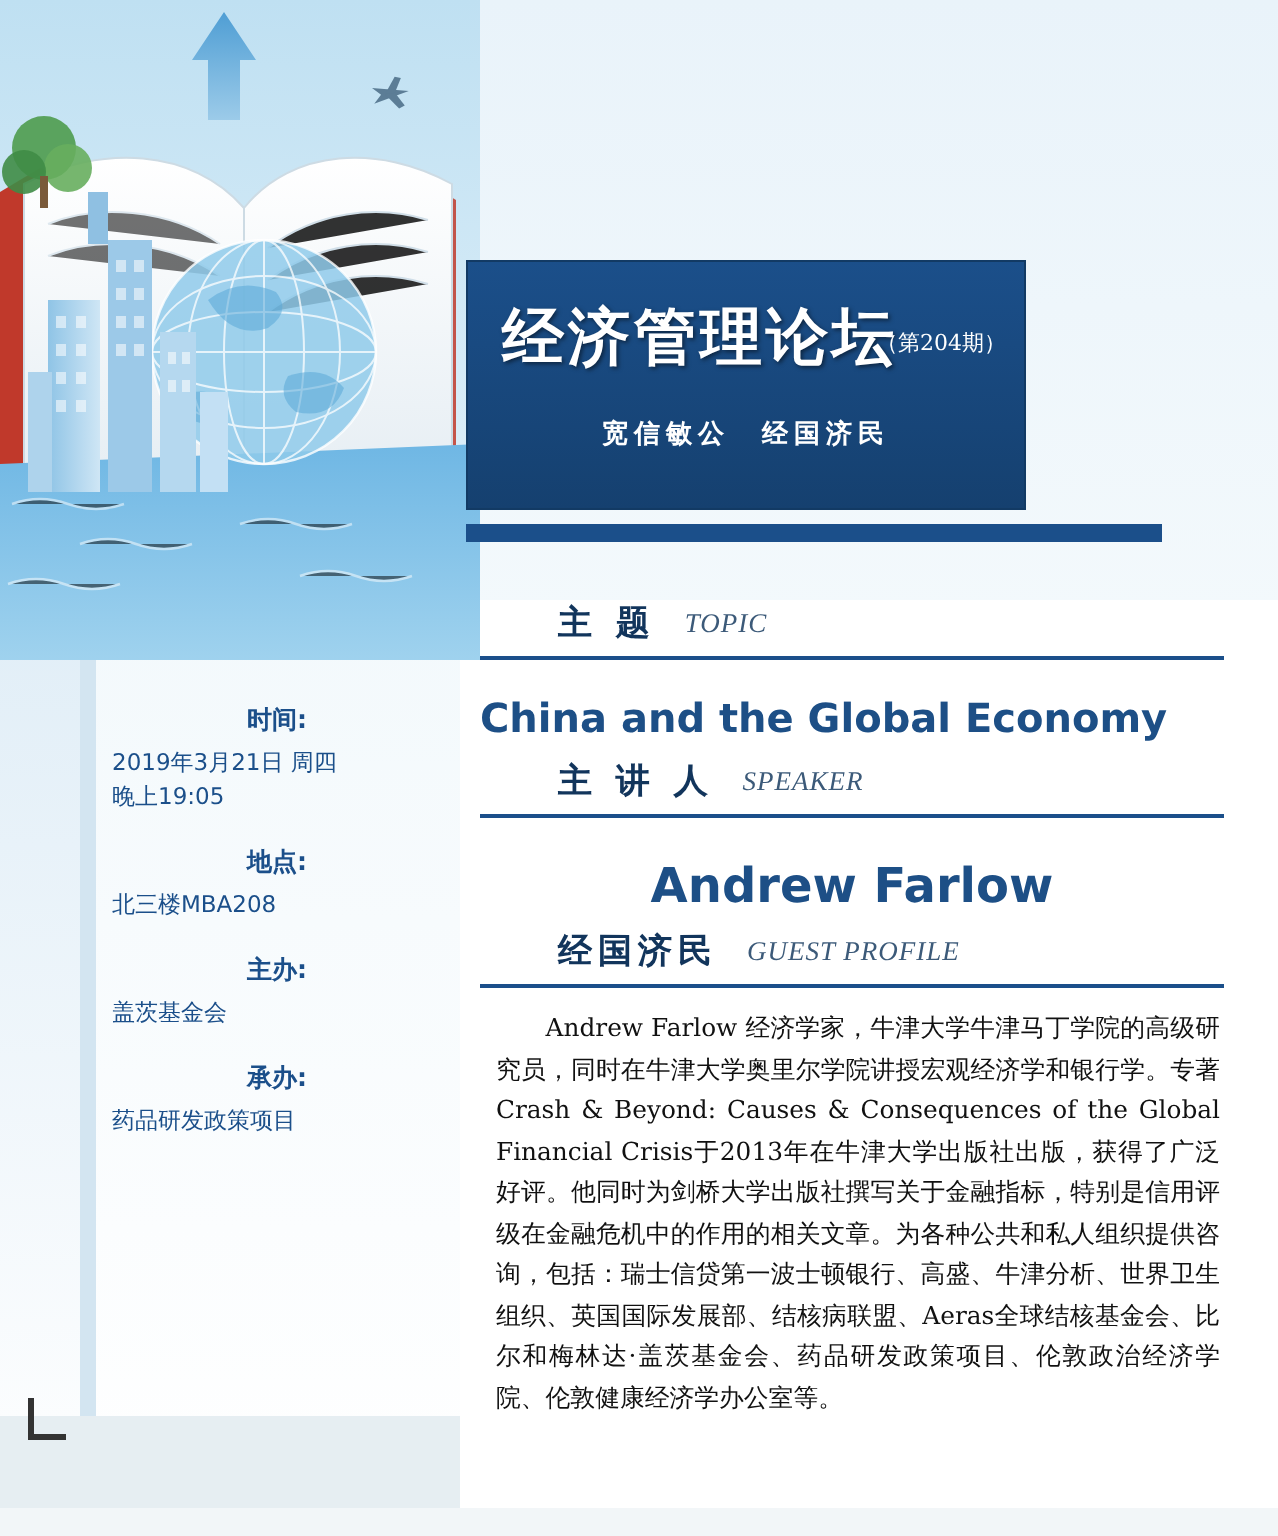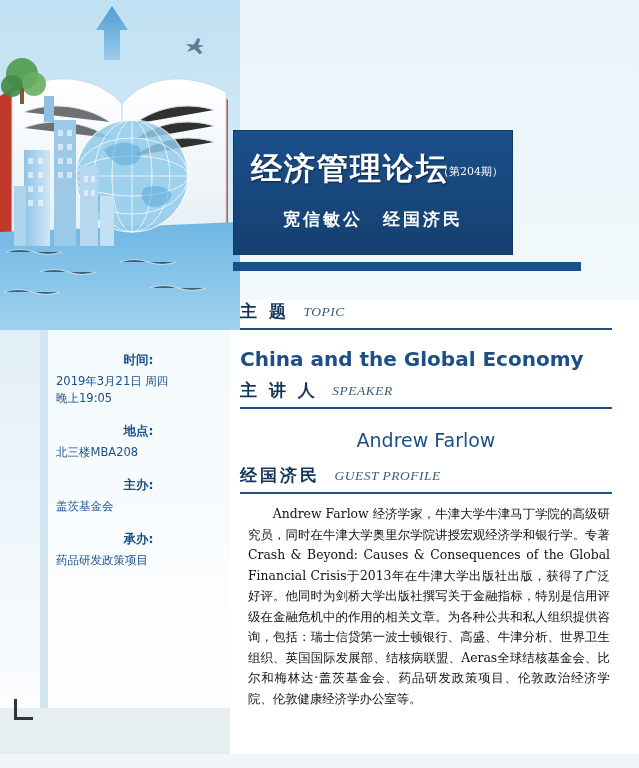--- a/index.html
+++ b/index.html
@@ -103,21 +103,21 @@
     font-size: 11px;
     font-family: "DejaVu Serif", serif;
   }
   .banner-sub {
     position: absolute;
     left: 0; right: 0; top: 78px;
     text-align: center;
     color: #ffffff;
     font-family: Liberation Sans, sans-serif;
     font-weight: bold;
-    font-size: 17px;
+    font-size: 13px;
     letter-spacing: 3px;
   }
   .banner-bar {
     position: absolute;
     left: 233px; top: 262px;
     width: 348px; height: 9px;
     background: #1b4f8a;
   }
 
   
@@ -151,20 +151,21 @@
     width: 372px;
   }
   .section-cn {
     font-family: "DejaVu Serif", serif;
     font-weight: bold;
     font-size: 17px;
     color: #12355c;
     letter-spacing: 3px;
     display: inline-block;
     vertical-align: middle;
+    padding-left: 39px;
   }
   .section-en {
     font-family: "Liberation Serif", serif;
     font-style: italic;
     font-size: 13.5px;
     color: #3c5a79;
     display: inline-block;
     vertical-align: middle;
     margin-left: 10px;
     letter-spacing: .5px;
@@ -186,22 +187,22 @@
     font-weight: bold;
     font-size: 20px;
     color: #1d4f86;
   }
   .speaker-name {
     position: absolute;
     left: 240px; top: 429px;
     width: 372px;
     text-align: center;
     font-family: "DejaVu Sans", sans-serif;
-    font-weight: normal;
-    font-size: 19px;
+    font-weight: bold;
+    font-size: 24px;
     color: #1d4f86;
   }
 
   .profile-body {
     position: absolute;
     left: 248px; top: 504px;
     width: 362px;
     font-family: "DejaVu Serif", serif;
     font-size: 12.4px;
     line-height: 20.5px;

